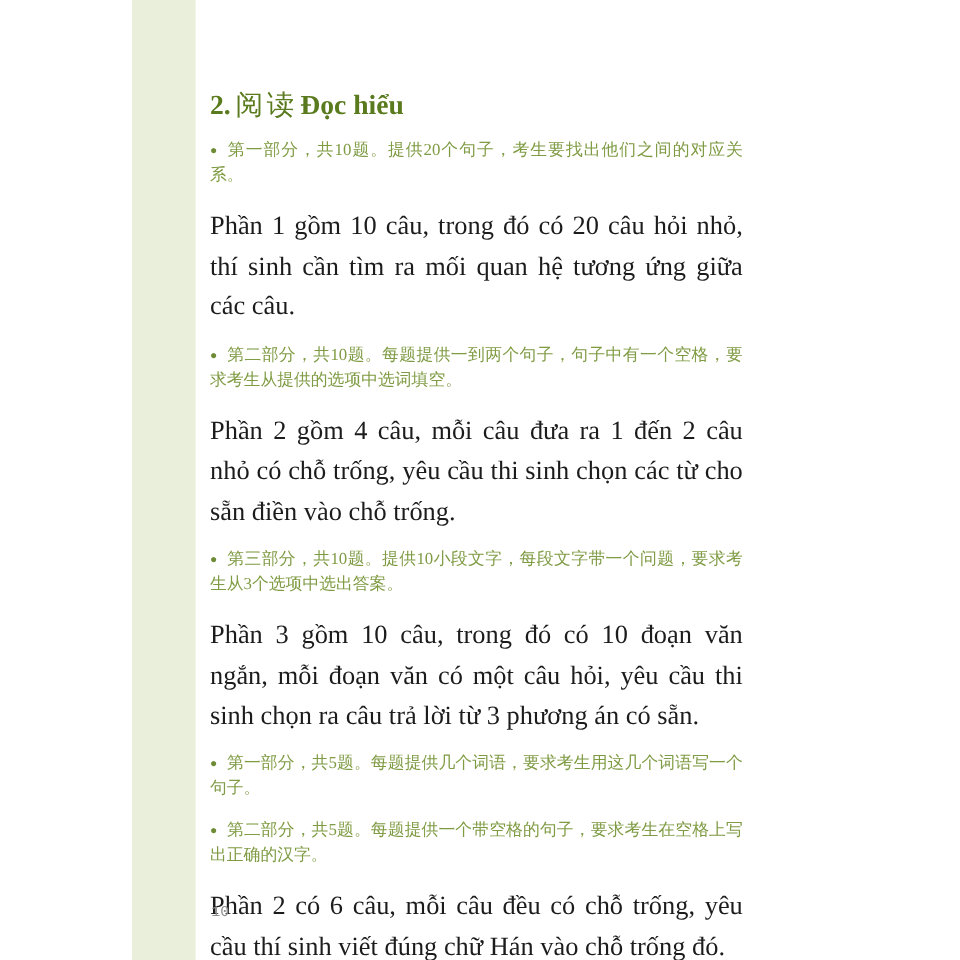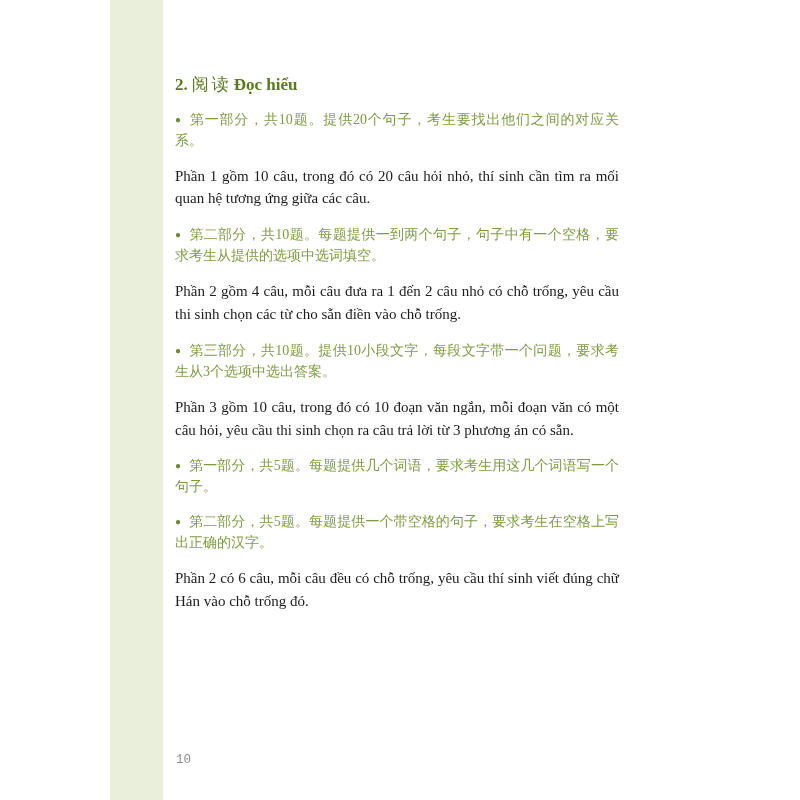--- a/index.html
+++ b/index.html
@@ -26,21 +26,21 @@
     background:var(--band-green);
   }
   .content{
     position:absolute;
     left:175px;top:0;
     width:444px;
     padding-top:75px;
   }
   h2.section-heading{
     margin:0;
-    font-size:17px;
+    font-size:23px;
     font-weight:bold;
     color:var(--heading-green);
     line-height:1.15;
   }
   h2.section-heading .heading-chinese{
     font-weight:normal;
     letter-spacing:3px;
     margin:0 2px 0 4px;
   }
   .section-writing h2.section-heading{
@@ -54,21 +54,21 @@
     text-align:justify;
   }
   p.bullet .dot{
     font-size:10px;
     color:var(--bullet-dot-green);
     padding-right:8px;
     vertical-align:1px;
   }
   p.para{
     margin:14px 0 0 0;
-    font-size:15px;
+    font-size:22px;
     line-height:1.52;
     color:var(--body-text);
     text-align:justify;
   }
   .page-number{
     position:absolute;
     left:176px;top:753px;
     font-family:Liberation Mono, monospace;
     font-size:12.5px;
     color:var(--page-number-gray);

